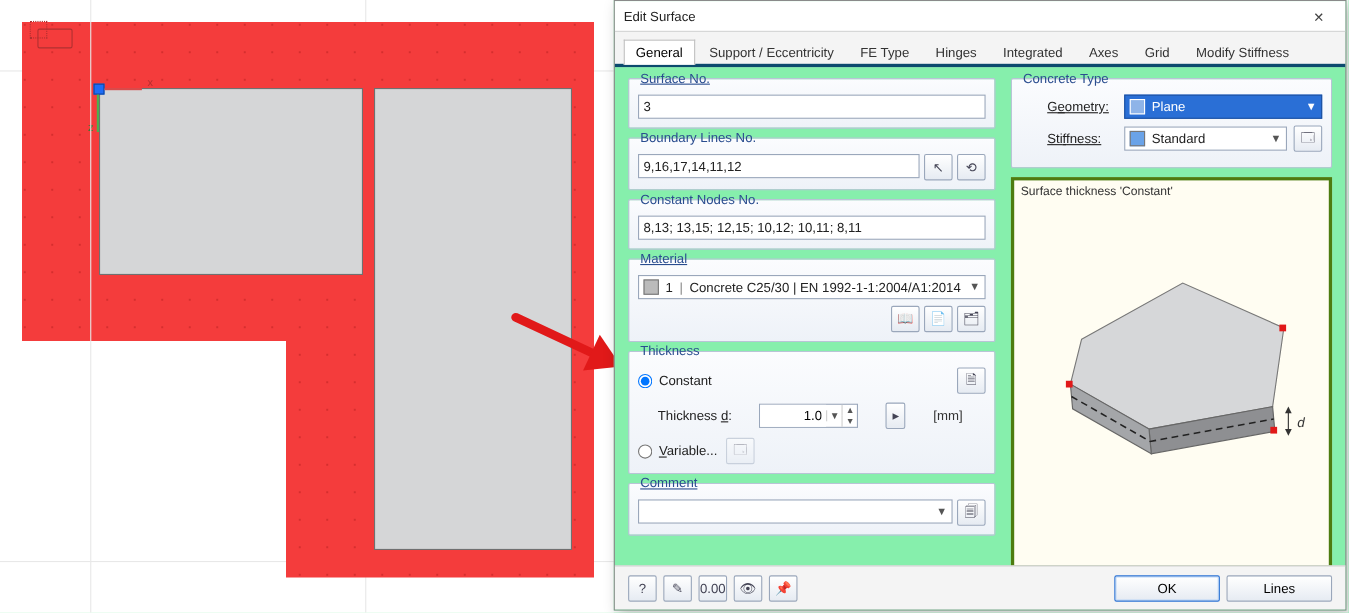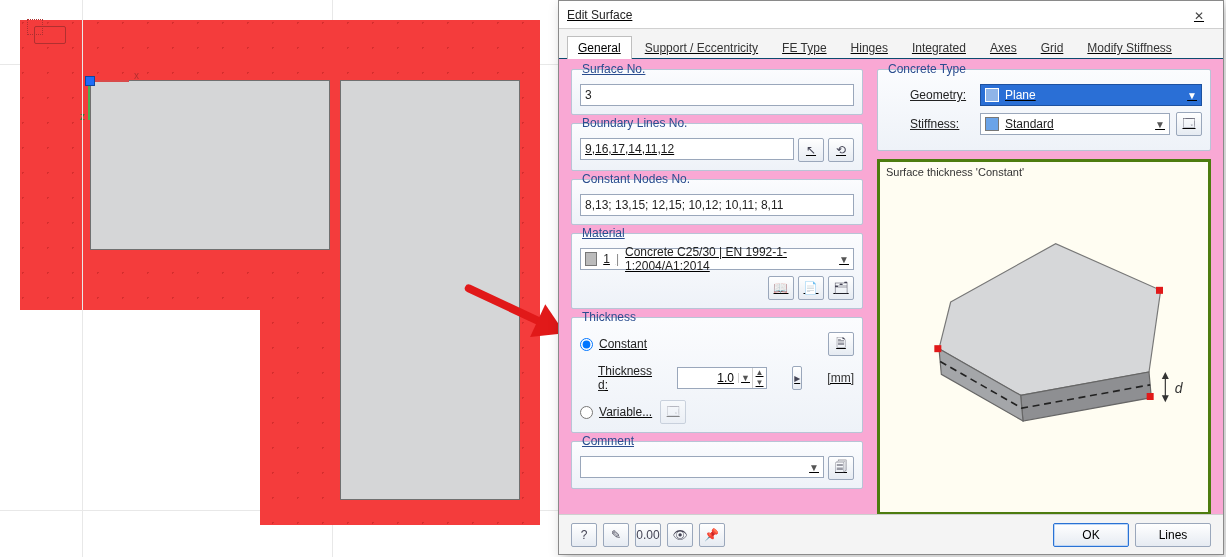--- a/index.html
+++ b/index.html
@@ -56,47 +56,46 @@
     position:absolute; left:0; top:36px; width:84px; height:8px; background:#e11919; border-radius:4px;
   }
   .arrow-head {
     position:absolute; left:80px; top:22px; width:0; height:0;
     border-left:30px solid #e11919; border-top:18px solid transparent; border-bottom:18px solid transparent;
   }
 
   
   .dialog {
     position:absolute; left:558px; top:0; width:666px; height:555px;
-    background:#f9a8d4; border:1px solid #8a8a8a;
+    background:#86efac; border:1px solid #8a8a8a;
     box-shadow: 4px 4px 12px rgba(0,0,0,0.25);
-    text-decoration: underline;
   }
   .titlebar {
     height:28px; background:#fff; border-bottom:1px solid #d0d0d0;
     display:flex; align-items:center; padding:0 8px;
   }
   .titlebar .title { flex:1; color:#222; }
   .titlebar .close { width:32px; text-align:center; cursor:pointer; font-size:14px; color:#444; }
 
   .tabs {
-    display:flex; gap:2px; padding:6px 8px 0 8px; border-bottom:1px solid #0c4a6e;
+    display:flex; gap:2px; padding:6px 8px 0 8px; border-bottom:3px solid #0c4a6e;
     background:#f4f4f4;
   }
   .tab {
     padding:4px 10px; border:1px solid transparent; border-bottom:none;
     color:#333; cursor:pointer; position:relative; top:1px;
     white-space:nowrap;
   }
   .tab.active {
     background:#fff; border-color:#bfbfbf; color:#000;
   }
 
   .body { display:flex; padding:10px 12px 6px 12px; gap:14px; height:462px; }
 
-  .col-left { width:292px; display:flex; flex-direction:column; gap:8px; }
+  .col-left { width:334px; display:flex; flex-direction:column; gap:8px; }
   .col-right { flex:1; display:flex; flex-direction:column; gap:8px; }
 
   .group {
     border:1px solid #b8c4d6;
     background: linear-gradient(#fbfcfe, #eef2f8);
     border-radius:2px; padding:14px 8px 8px 8px; position:relative;
   }
   .group > .legend {
     position:absolute; left:8px; top:-8px; color:#2a4d8f; background:transparent;
     padding:0 2px; font-size:12px;
@@ -141,21 +140,21 @@
   }
   .preview .caption { position:absolute; left:6px; top:4px; color:#333; font-size:11px; }
 
   .footer {
     position:absolute; left:0; right:0; bottom:0; height:40px;
     border-top:1px solid #cfcfcf; background:#f4f4f4;
     display:flex; align-items:center; padding:0 12px; gap:6px;
   }
   .footer .spacer { flex:1; }
   .btn {
-    width:76px; height:24px; border:1px solid #9aa7bb;
+    width:96px; height:24px; border:1px solid #9aa7bb;
     background:linear-gradient(#fff,#e6ebf2); border-radius:2px; cursor:pointer;
     text-align:center; line-height:22px;
   }
   .btn.primary { border-color:#2a72d4; box-shadow:0 0 0 1px #bcd6f7 inset; }
 
   
   .surf-type .row { margin-bottom:6px; }
   .surf-type label { width:64px; text-decoration:underline; color:#222;margin-left:24px; }
   .combo.highlight { background:#2a6fd6; color:#fff; border-color:#1d51a0; }
   .combo.highlight .swatch { background:#8fb4e8; border-color:#fff; }

